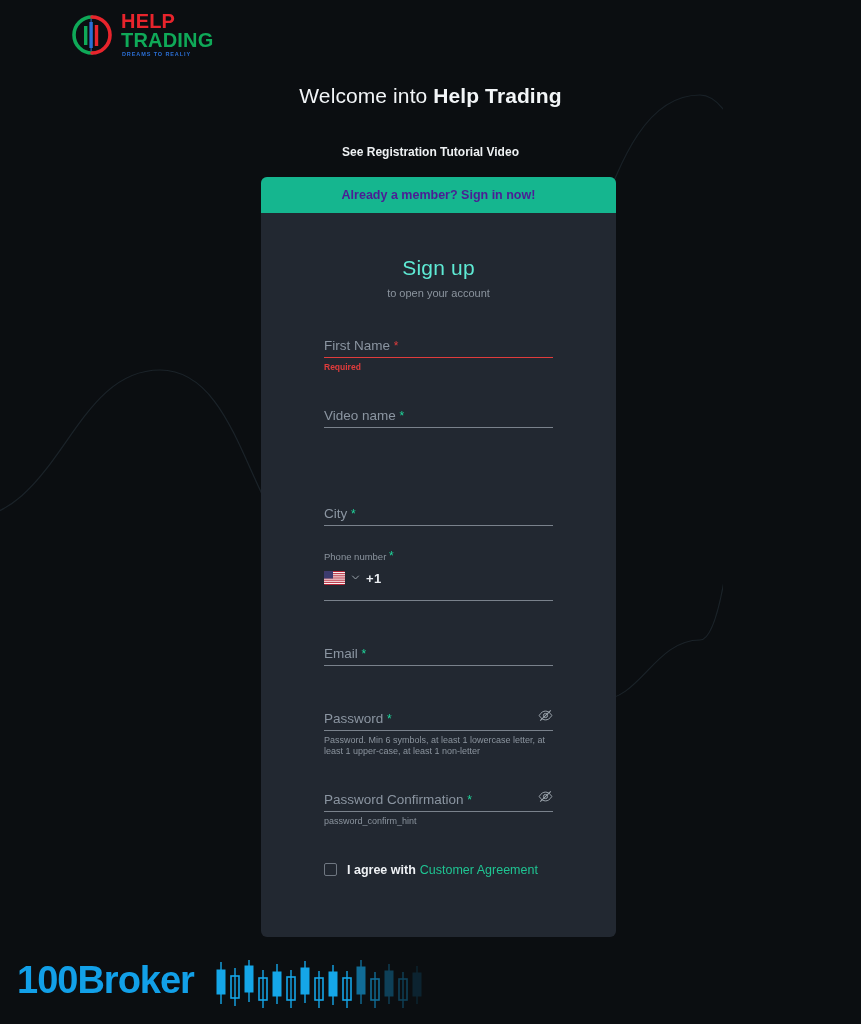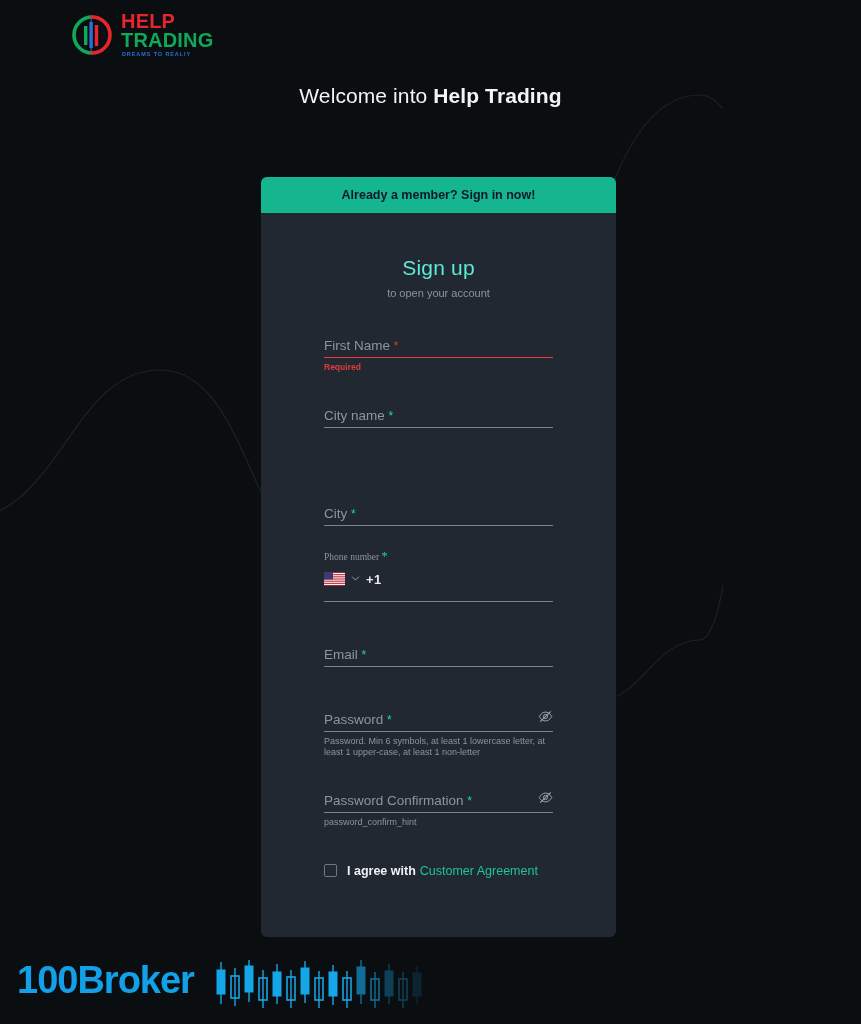--- a/index.html
+++ b/index.html
@@ -121,21 +121,21 @@
     height: 760px;
     background: #222831;
     border-radius: 6px;
     z-index: 4;
     overflow: hidden;
   }
 
   .signin-banner {
     height: 36px;
     background: #15b68f;
-    color: #0f172a;
+    color: #4c1d95;
     font-size: 12.5px;
     font-weight: bold;
     display: flex;
     align-items: center;
     justify-content: center;
     cursor: pointer;
   }
 
   .card-body { padding: 0 63px; }
 
@@ -197,21 +197,20 @@
     bottom: 3px;
     line-height: 0;
     cursor: pointer;
   }
 
   
   .phone-label {
     font-size: 9.5px;
     color: #8b949e;
     margin-bottom: 5px;
-    font-family: Liberation Serif, serif;
   }
   .phone-row {
     display: flex;
     align-items: center;
     gap: 5px;
     height: 20px;
   }
   .flag { width: 21px; height: 14px; display: block; border-radius: 1px; }
   .phone-code {
     font-size: 13px;
@@ -304,20 +303,21 @@
       </div>
     </div>
 
     <div class="lang">EN</div>
   </div>
 
   <div class="welcome">
     <span>Welcome into </span><b>Help Trading</b>
   </div>
 
+  <div class="tutorial-link">See Registration Tutorial Video</div>
 
   <div class="card">
 
     <div class="signin-banner">Already a member? Sign in now!</div>
 
     <div class="card-body">
 
       <div class="signup-title">Sign up</div>
       <div class="signup-sub">to open your account</div>
 
@@ -328,21 +328,21 @@
             <span class="field-label"><span>First Name</span> <span class="ast err">*</span></span>
           </div>
           <div class="underline err"></div>
           <div class="helper err">Required</div>
         </div>
 
         <div class="spacer-sm"></div>
 
         <div class="field">
           <div class="field-row">
-            <span class="field-label"><span>City name</span> <span class="ast">*</span></span>
+            <span class="field-label"><span>Video name</span> <span class="ast">*</span></span>
           </div>
           <div class="underline"></div>
         </div>
 
         <div class="spacer-md"></div>
 
 
         <div class="spacer-md"></div>
 
         <div class="field">

